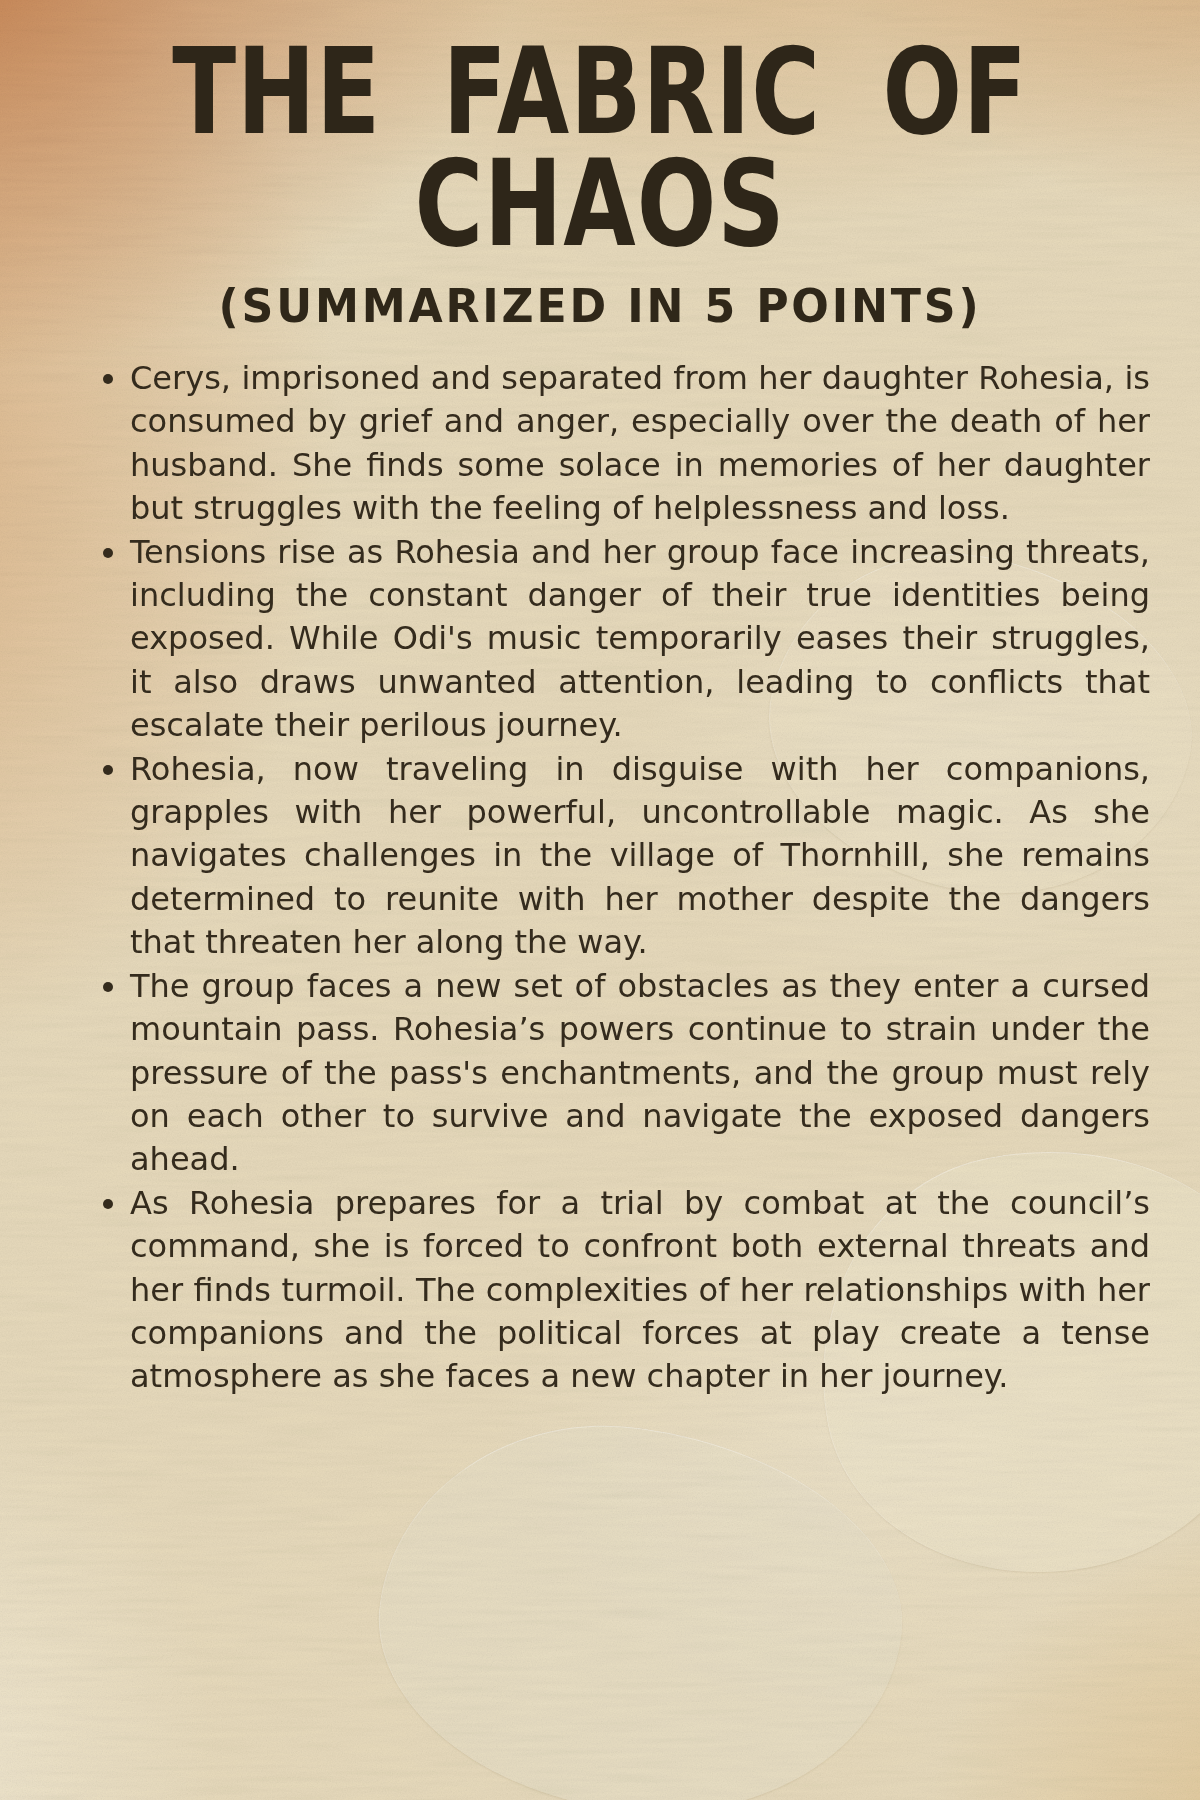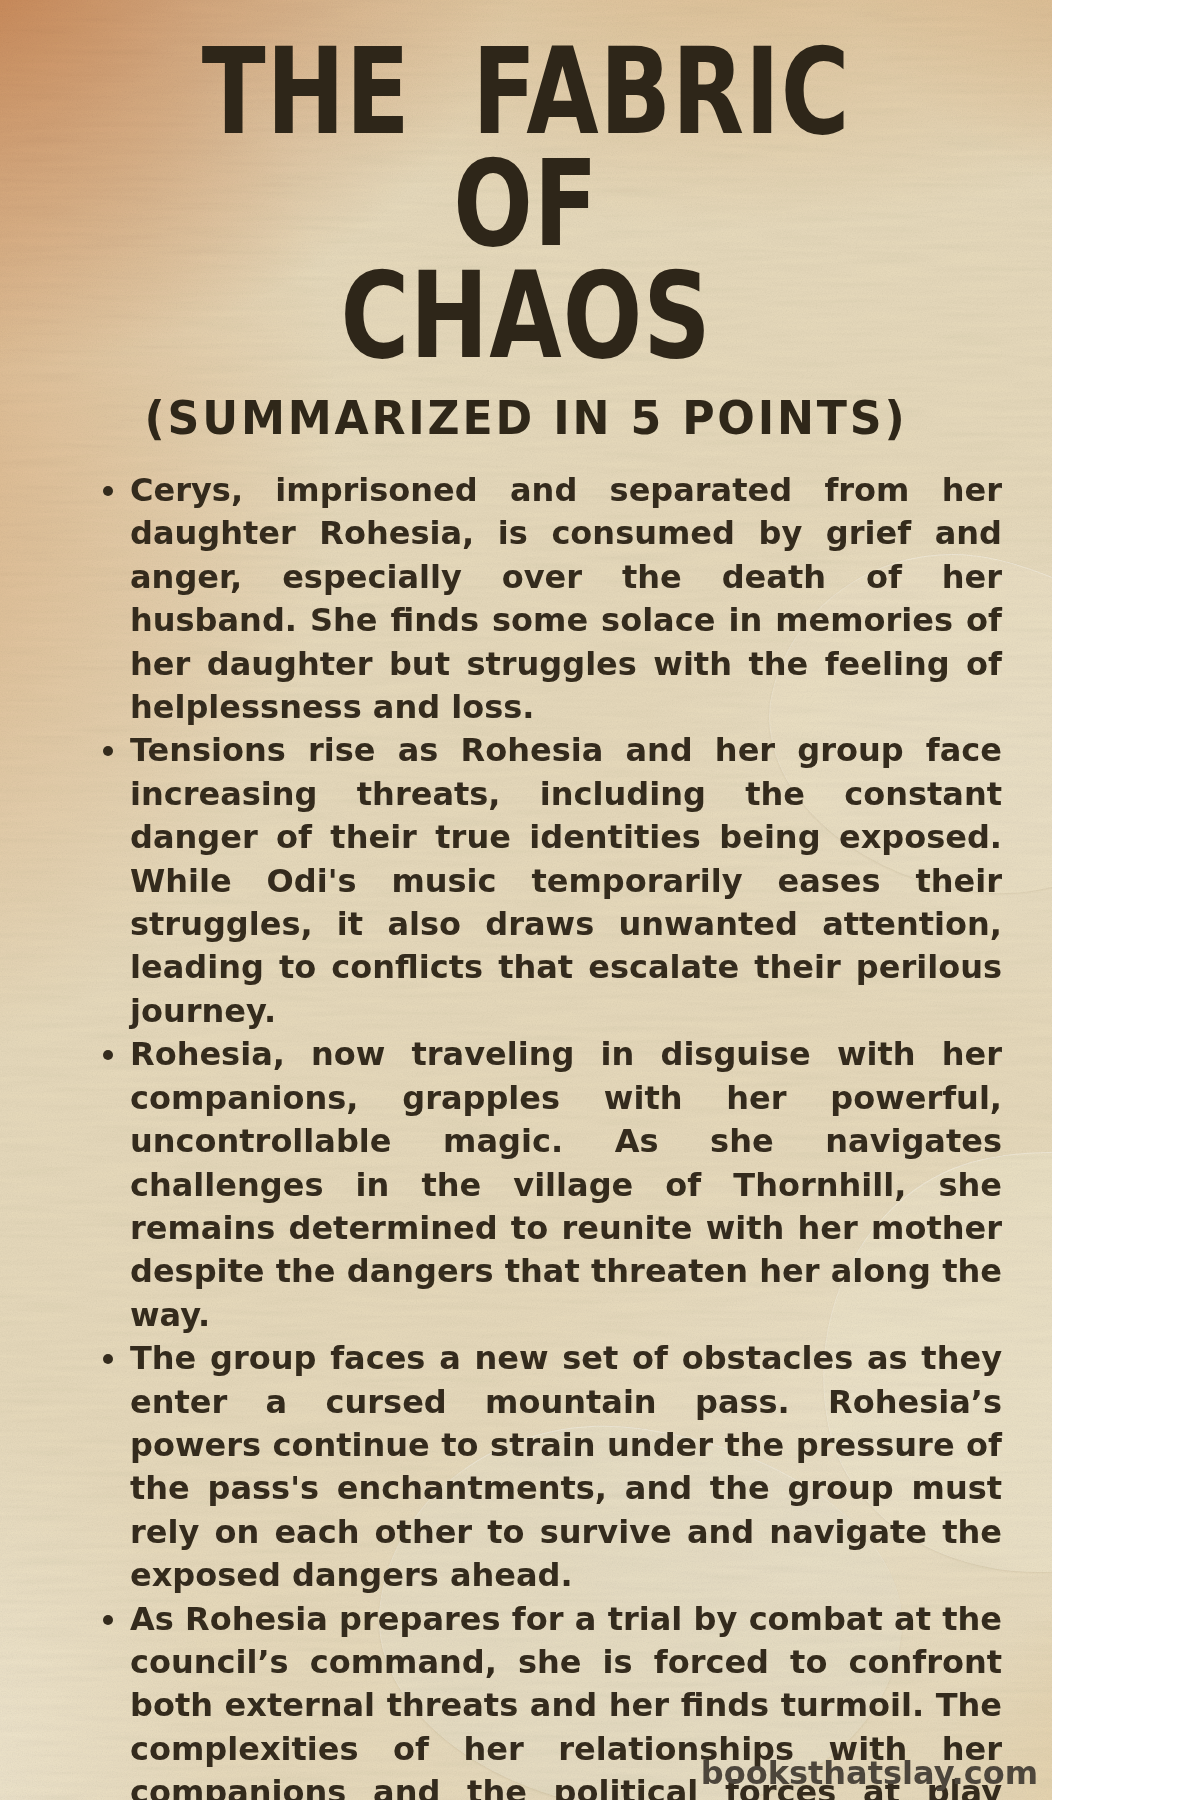--- a/index.html
+++ b/index.html
@@ -2,21 +2,21 @@
 <html><head>
 <meta charset="utf-8">
 <style>
   html, body { margin: 0; padding: 0; }
   body {
     width: 1200px; height: 1800px;
     font-family: "DejaVu Sans", "Liberation Sans", sans-serif;
   }
   .poster {
     position: relative;
-    width: 1052px; height: 1800px;
+    width: 1200px; height: 1800px;
     overflow: hidden;
     background-color: #e9dcbd;
     background-image:
       radial-gradient(900px 700px at -60px -80px,  rgba(191,107,52,0.85), rgba(191,107,52,0) 65%),
       radial-gradient(700px 900px at -150px 450px, rgba(214,147,90,0.55), rgba(214,147,90,0) 70%),
       radial-gradient(900px 500px at 720px -120px, rgba(212,154,94,0.50), rgba(212,154,94,0) 70%),
       radial-gradient(600px 400px at 1260px -60px, rgba(206,142,82,0.50), rgba(206,142,82,0) 70%),
       radial-gradient(500px 420px at 1280px 1820px, rgba(222,183,120,0.50), rgba(222,183,120,0) 70%),
       radial-gradient(420px 520px at -80px 1760px, rgba(245,238,218,0.70), rgba(245,238,218,0) 70%),
       radial-gradient(480px 380px at 980px 760px,  rgba(240,232,209,0.55), rgba(240,232,209,0) 70%),
@@ -71,21 +71,21 @@
   ul.summary {
     margin: 28px 50px 0 98px;
     padding: 0;
     list-style: none;
   }
   ul.summary li {
     position: relative;
     padding-left: 32px;
     font-size: 32px;
     line-height: 43.4px;
-    font-weight: bold;
+    font-weight: normal;
     color: #342b1d;
     text-align: justify;
     text-justify: inter-word;
   }
   ul.summary li .dot {
     position: absolute;
     left: 5px; top: 17px;
     width: 10px; height: 10px;
     border-radius: 50%;
     background: #342b1d;
@@ -151,15 +151,14 @@
         <span>The group faces a new set of obstacles as they enter a cursed mountain pass. Rohesia’s powers continue to strain under the pressure of the pass's enchantments, and the group must rely on each other to survive and navigate the exposed dangers ahead.</span>
       </li>
       <li>
         <span class="dot"></span>
         <span>As Rohesia prepares for a trial by combat at the council’s command, she is forced to confront both external threats and her finds turmoil. The complexities of her relationships with her companions and the political forces at play create a tense atmosphere as she faces a new chapter in her journey.</span>
       </li>
     </ul>
 
   </div>
 
-  <div class="watermark">booksthatslay.com</div>
 
 </div>
 
 </body></html>

